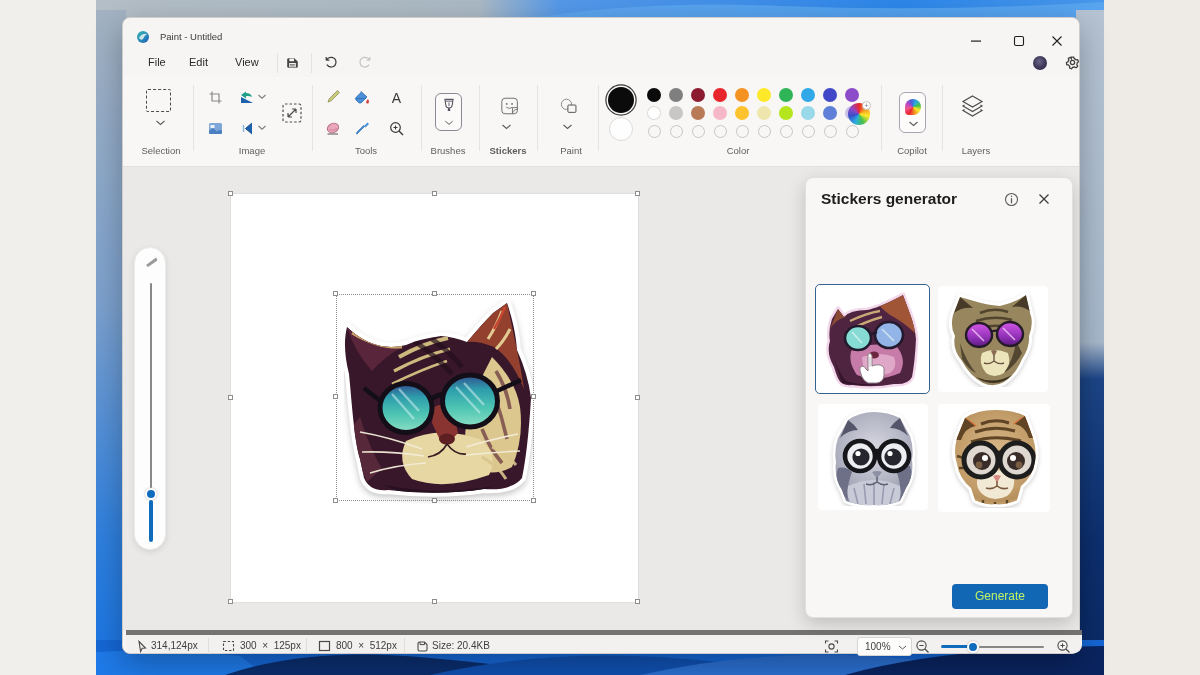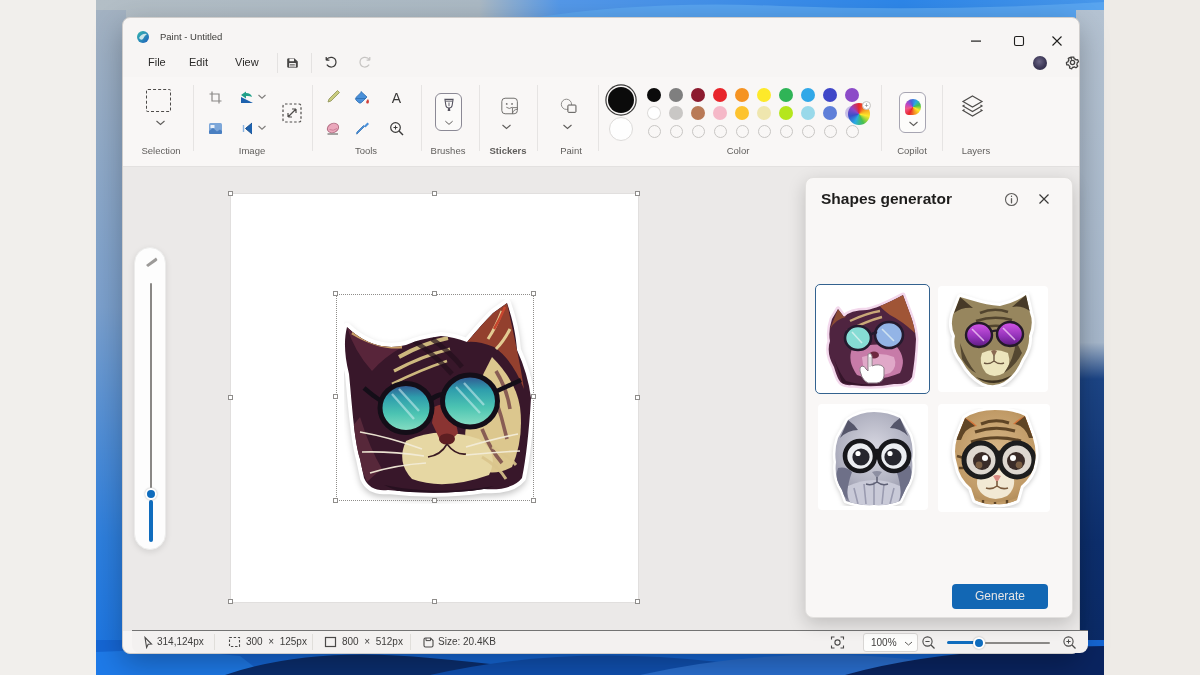--- a/index.html
+++ b/index.html
@@ -9,22 +9,22 @@
   
   #win { position:absolute; left:122px; top:17px; width:958px; height:637px;
          background:#f7f5f4; border-radius:8px; border:1px solid #cfcdcc;
          box-shadow:0 10px 30px rgba(0,0,0,0.28); }
   #titlebar { position:absolute; left:0; top:8px; width:100%; height:31px;padding-left:16px; }
   #menurow { position:absolute; left:12px; top:31px; width:100%; height:28px;padding-left:22px; }
   #ribbon { position:absolute; left:0; top:59px; width:100%; height:90px;
             background:#f9f7f6; border-bottom:1px solid #e3e1e0; }
   #canvasarea { position:absolute; left:0; top:149px; width:956px; height:464px;
                 background:#ebe9e8; }
-  #statusbar { position:absolute; left:9px; bottom:0; width:100%; height:23px;
-               background:#f3f1f0; border-top:1px solid #737373;
+  #statusbar { position:absolute; left:3px; bottom:0; width:100%; height:23px;
+               background:#f3f1f0; border-top:5px solid #737373;
                border-radius:0 0 8px 8px; }
   .vsep { position:absolute; width:1px; background:#e6e4e3; top:8px; height:66px; }
   .glabel { position:absolute; font-size:9.5px; color:#605e5c; text-align:center; top:68px; width:70px; }
   .mtxt { position:absolute; font-size:11px; color:#2b2a29; top:7px; }
   .swatch { position:absolute; width:14px; height:14px; border-radius:50%; }
   .swempty { position:absolute; width:13px; height:13px; border-radius:50%; border:1px solid #c8c6c4; background:transparent; }
   .handle { position:absolute; width:5px; height:5px; background:#fff; border:1px solid #8f8d8b; }
   .sbtxt { position:absolute; font-size:10px; color:#3e3d3c; top:5px; white-space:nowrap; }
   .sbsep { position:absolute; width:1px; background:#e0deda; top:3px; height:16px; }
 </style>
@@ -408,21 +408,21 @@
         <circle cx="6.5" cy="6.5" r="4.6" fill="none" stroke="#4a4948" stroke-width="1.1"></circle>
         <path d="M10,10 L13.5,13.5" stroke="#4a4948" stroke-width="1.2"></path>
         <path d="M4.4,6.5 L8.6,6.5 M6.5,4.4 L6.5,8.6" stroke="#4a4948" stroke-width="1"></path>
       </svg>
   </div>
 </div>
 
 <div id="panel" style="position:absolute; left:805px; top:177px; width:268px; height:441px;
      background:#f9f7f6; border-radius:8px; border:1px solid #e2e0de;
      box-shadow:0 6px 18px rgba(0,0,0,0.18);">
-  <span class="abs" style="left:15px;top:12px;font-size:15.5px;font-weight:bold;color:#1e1d1c;">Shapes generator</span>
+  <span class="abs" style="left:15px;top:12px;font-size:15.5px;font-weight:bold;color:#1e1d1c;">Stickers generator</span>
   <svg class="abs" style="left:198px;top:14px;" width="15" height="15" viewBox="0 0 15 15">
       <circle cx="7.5" cy="7.5" r="6" fill="none" stroke="#5f5d5b" stroke-width="1.1"></circle>
       <path d="M7.5,4.2 L7.5,4.4 M7.5,6.6 L7.5,10.8" stroke="#5f5d5b" stroke-width="1.3" stroke-linecap="round"></path>
     </svg>
   <svg class="abs" style="left:231px;top:14px;" width="14" height="14" viewBox="0 0 14 14">
       <path d="M2.5,2.5 L11.5,11.5 M11.5,2.5 L2.5,11.5" stroke="#3a3938" stroke-width="1.2"></path>
     </svg>
   <div id="thumb1" class="abs" style="left:9px;top:106px;width:115px;height:110px;background:#fff;border:1.7px solid #33628f;border-radius:5px;">
     <svg class="abs" style="left:6px;top:4px;" width="100" height="100" viewBox="0 0 100 100">
       <defs>
@@ -547,15 +547,15 @@
         <circle cx="34" cy="57" r="3.4" fill="#8a6a4a" opacity="0.8"></circle>
           <circle cx="74" cy="57" r="3.4" fill="#8a6a4a" opacity="0.8"></circle>
         <path d="M48,68 Q52,66 56,68 L53,73 Q52,74 51,73Z" fill="#d98a82"></path>
         <path d="M52,73 L52,78 M52,78 Q47,82 41,80 M52,78 Q57,82 63,80" stroke="#7a5a3c" stroke-width="1.6" fill="none"></path>
         <path d="M30,90 Q50,98 72,90 L72,100 L30,100Z" fill="#c09a66"></path>
         <path d="M38,92 L38,100 M50,94 L50,100 M62,92 L62,100" stroke="#5f4526" stroke-width="2.4"></path>
       </g>
     </svg>
   </div>
   <div class="abs" style="left:146px;top:406px;width:96px;height:25px;background:#1267b4;border-radius:4px;text-align:center;">
-    <span style="font-size:12px;color:#e5e5e5;line-height:25px;">Generate</span>
+    <span style="font-size:12px;color:#bef264;line-height:25px;">Generate</span>
   </div>
 </div>
 
 </body></html>

